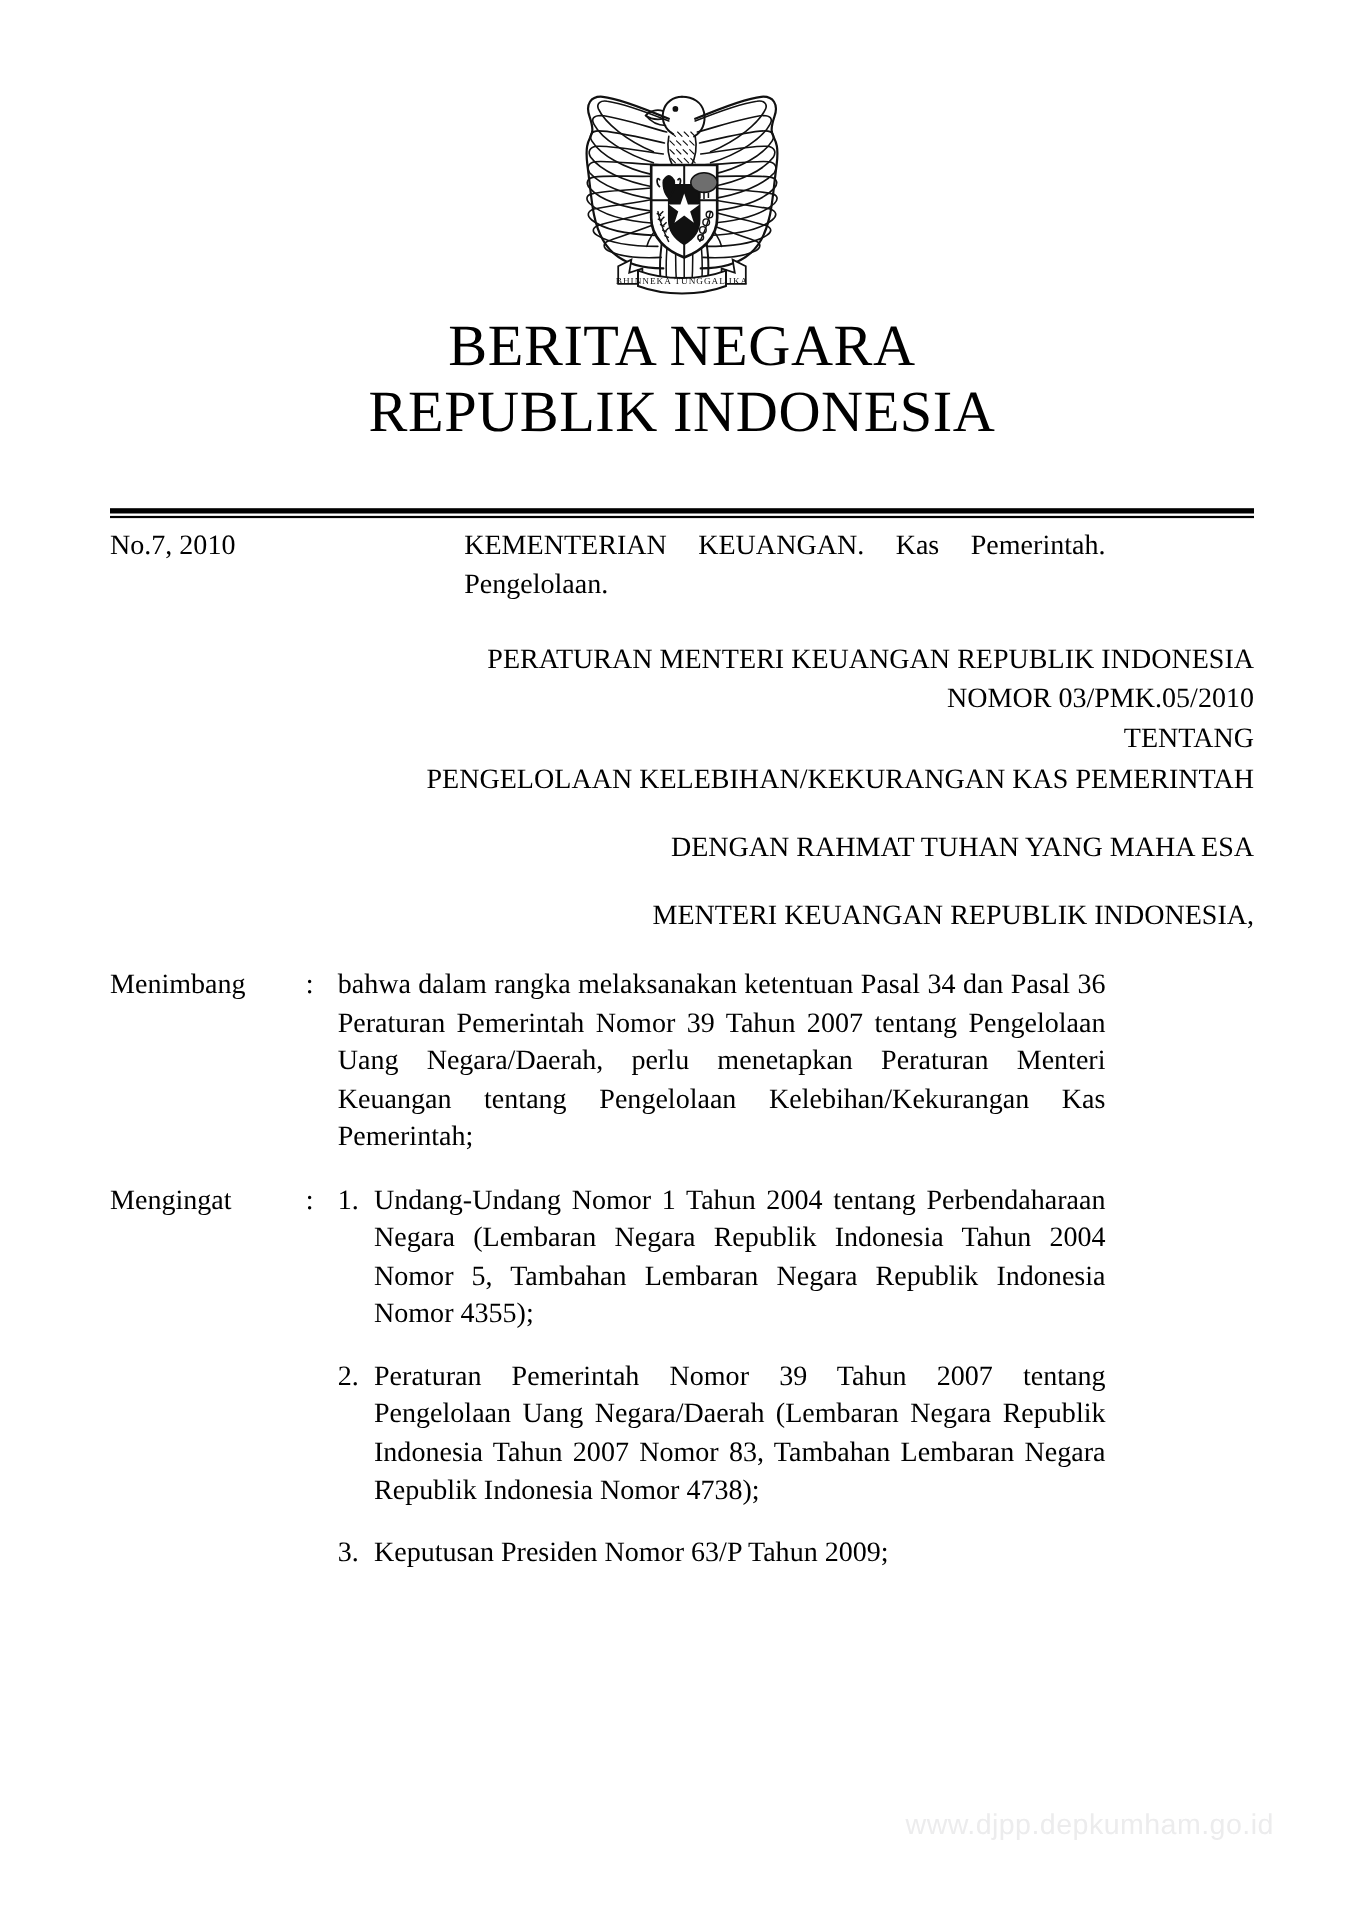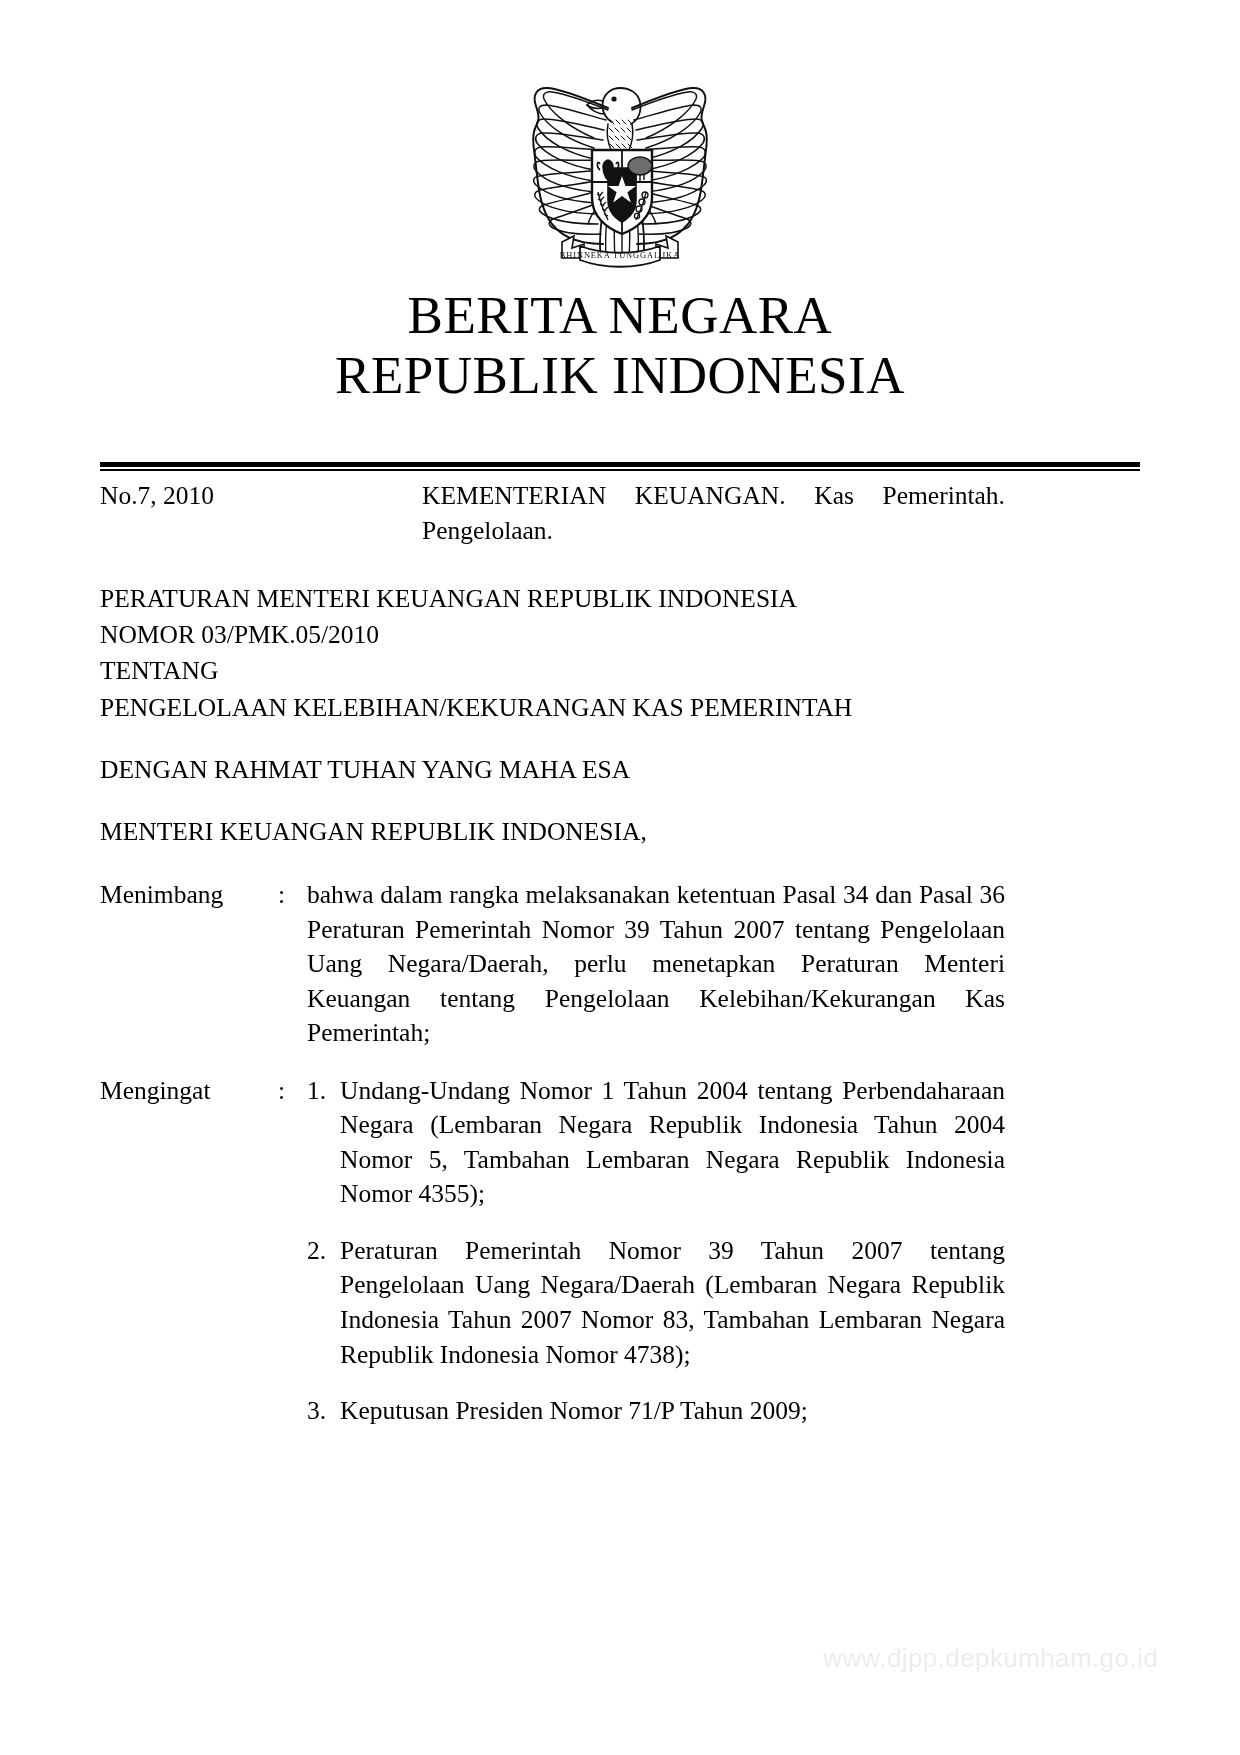--- a/index.html
+++ b/index.html
@@ -96,21 +96,21 @@
     text-align: justify;
     text-align-last: left;
   }
 
   
   .headings {
     position: absolute;
     left: 100px;
     right: 100px;
     top: 581px;
-    text-align: left;
+    text-align: right;
     font-size: 25.5px;
     line-height: 1.42;
   }
   .headings .hd {
     white-space: nowrap;
   }
   .hd-gap-lg {
     height: 26px;
   }
 
@@ -337,21 +337,21 @@
           <li>
             <span class="num">1.</span>
             <span>Undang-Undang Nomor 1 Tahun 2004 tentang Perbendaharaan Negara (Lembaran Negara Republik Indonesia Tahun 2004  Nomor 5, Tambahan Lembaran Negara Republik Indonesia     Nomor 4355);</span>
           </li>
           <li>
             <span class="num">2.</span>
             <span>Peraturan Pemerintah Nomor 39 Tahun 2007 tentang Pengelolaan Uang Negara/Daerah (Lembaran Negara Republik Indonesia     Tahun 2007 Nomor 83, Tambahan Lembaran Negara Republik Indonesia Nomor 4738);</span>
           </li>
           <li>
             <span class="num">3.</span>
-            <span>Keputusan Presiden Nomor 71/P Tahun 2009;</span>
+            <span>Keputusan Presiden Nomor 63/P Tahun 2009;</span>
           </li>
         </ul>
       </div>
     </div>
 
   </div>
 
   <div class="watermark">www.djpp.depkumham.go.id</div>
 
 </div>

